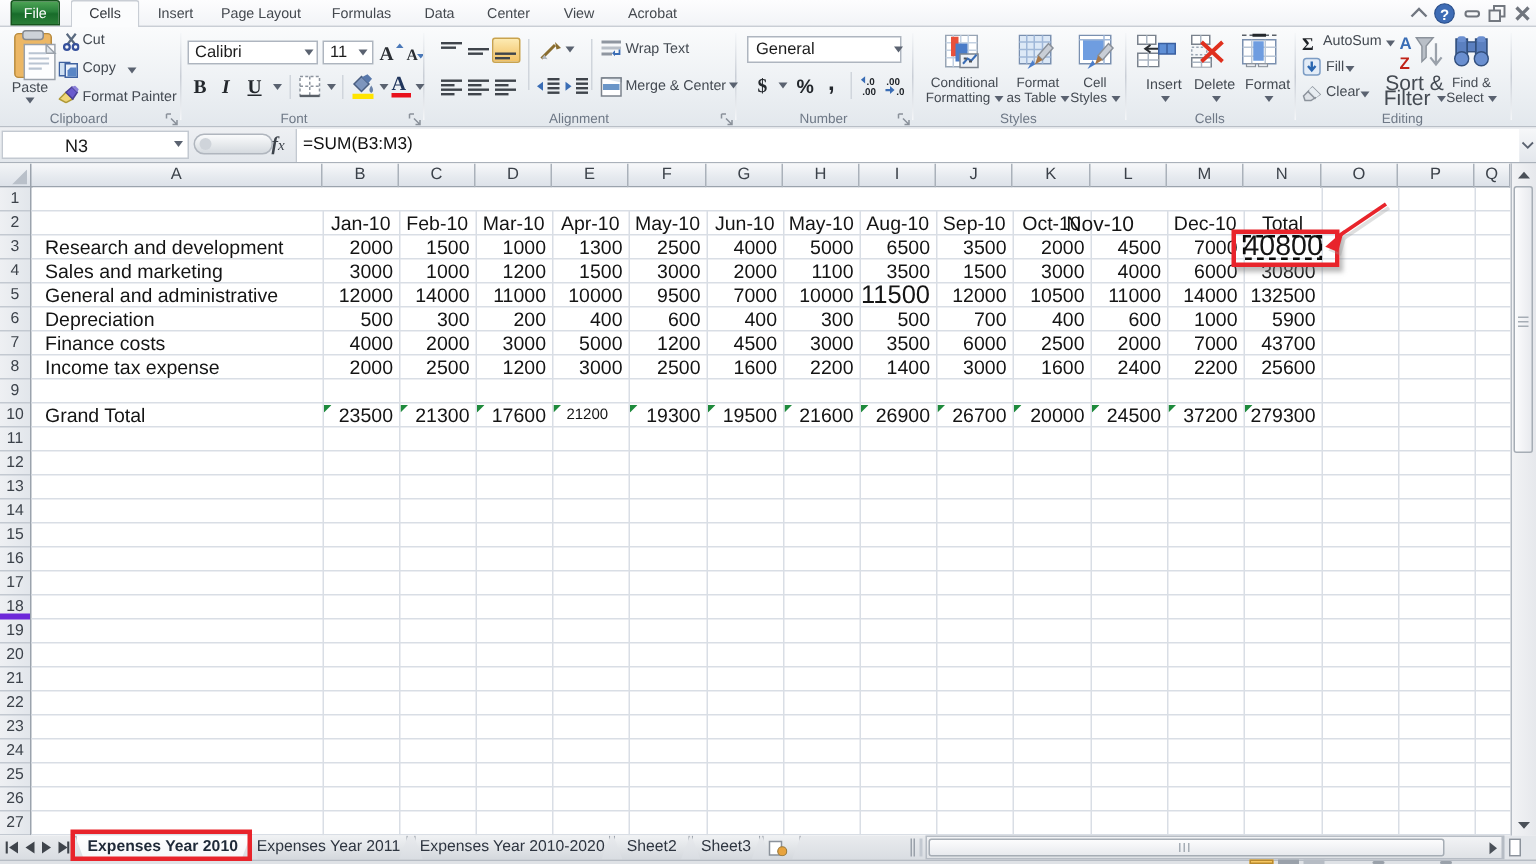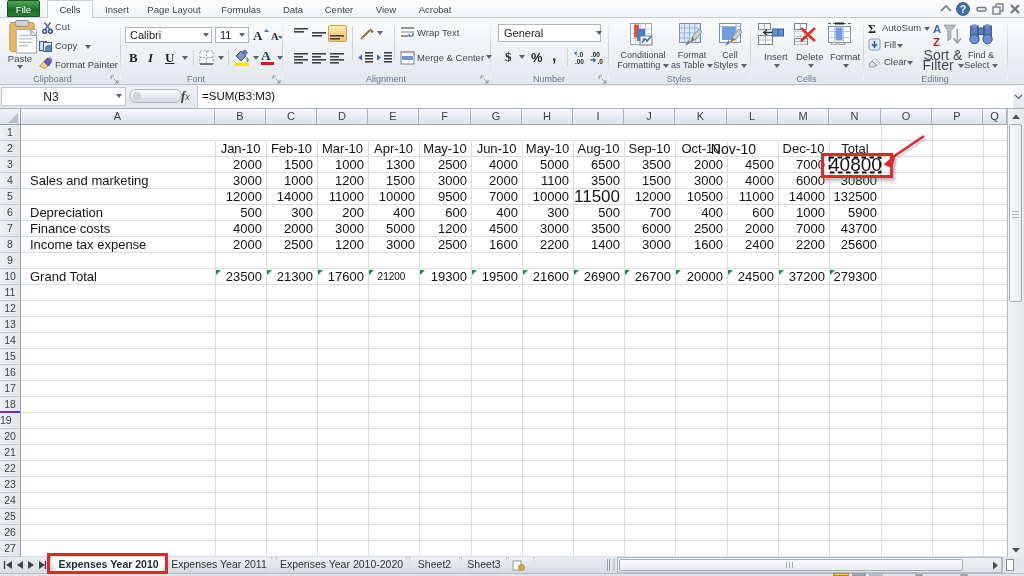--- a/index.html
+++ b/index.html
@@ -345,22 +345,22 @@
 <div class="ab" style="left:0;top:128px;width:20px;height:16px;border-bottom:1px solid #c3c9d1;font-size:10.5px;color:#3c424a;text-align:center;line-height:15px">8</div>
 <div class="ab" style="left:0;top:144px;width:20px;height:16px;border-bottom:1px solid #c3c9d1;font-size:10.5px;color:#3c424a;text-align:center;line-height:15px">9</div>
 <div class="ab" style="left:0;top:160px;width:20px;height:16px;border-bottom:1px solid #c3c9d1;font-size:10.5px;color:#3c424a;text-align:center;line-height:15px">10</div>
 <div class="ab" style="left:0;top:176px;width:20px;height:16px;border-bottom:1px solid #c3c9d1;font-size:10.5px;color:#3c424a;text-align:center;line-height:15px">11</div>
 <div class="ab" style="left:0;top:192px;width:20px;height:16px;border-bottom:1px solid #c3c9d1;font-size:10.5px;color:#3c424a;text-align:center;line-height:15px">12</div>
 <div class="ab" style="left:0;top:208px;width:20px;height:16px;border-bottom:1px solid #c3c9d1;font-size:10.5px;color:#3c424a;text-align:center;line-height:15px">13</div>
 <div class="ab" style="left:0;top:224px;width:20px;height:16px;border-bottom:1px solid #c3c9d1;font-size:10.5px;color:#3c424a;text-align:center;line-height:15px">14</div>
 <div class="ab" style="left:0;top:240px;width:20px;height:16px;border-bottom:1px solid #c3c9d1;font-size:10.5px;color:#3c424a;text-align:center;line-height:15px">15</div>
 <div class="ab" style="left:0;top:256px;width:20px;height:16px;border-bottom:1px solid #c3c9d1;font-size:10.5px;color:#3c424a;text-align:center;line-height:15px">16</div>
 <div class="ab" style="left:0;top:272px;width:20px;height:16px;border-bottom:1px solid #c3c9d1;font-size:10.5px;color:#3c424a;text-align:center;line-height:15px">17</div>
-<div class="ab" style="left:0;top:288px;width:20px;height:16px;border-bottom:2px solid #6d28d9;font-size:10.5px;color:#3c424a;text-align:center;line-height:15px">18</div>
-<div class="ab" style="left:0;top:304px;width:20px;height:16px;border-bottom:1px solid #c3c9d1;font-size:10.5px;color:#3c424a;line-height:15px">19</div>
+<div class="ab" style="left:0;top:288px;width:20px;height:16px;border-bottom:4px solid #6d28d9;font-size:10.5px;color:#3c424a;text-align:center;line-height:15px">18</div>
+<div class="ab" style="left:0;top:304px;width:20px;height:16px;border-bottom:1px solid #c3c9d1;font-size:10.5px;color:#3c424a;text-align:center;line-height:15px">19</div>
 <div class="ab" style="left:0;top:320px;width:20px;height:16px;border-bottom:1px solid #c3c9d1;font-size:10.5px;color:#3c424a;text-align:center;line-height:15px">20</div>
 <div class="ab" style="left:0;top:336px;width:20px;height:16px;border-bottom:1px solid #c3c9d1;font-size:10.5px;color:#3c424a;text-align:center;line-height:15px">21</div>
 <div class="ab" style="left:0;top:352px;width:20px;height:16px;border-bottom:1px solid #c3c9d1;font-size:10.5px;color:#3c424a;text-align:center;line-height:15px">22</div>
 <div class="ab" style="left:0;top:368px;width:20px;height:16px;border-bottom:1px solid #c3c9d1;font-size:10.5px;color:#3c424a;text-align:center;line-height:15px">23</div>
 <div class="ab" style="left:0;top:384px;width:20px;height:16px;border-bottom:1px solid #c3c9d1;font-size:10.5px;color:#3c424a;text-align:center;line-height:15px">24</div>
 <div class="ab" style="left:0;top:400px;width:20px;height:16px;border-bottom:1px solid #c3c9d1;font-size:10.5px;color:#3c424a;text-align:center;line-height:15px">25</div>
 <div class="ab" style="left:0;top:416px;width:20px;height:16px;border-bottom:1px solid #c3c9d1;font-size:10.5px;color:#3c424a;text-align:center;line-height:15px">26</div>
 <div class="ab" style="left:0;top:432px;width:20px;height:16px;border-bottom:1px solid #c3c9d1;font-size:10.5px;color:#3c424a;text-align:center;line-height:15px">27</div>
 <div class="ab" style="left:21px;top:31px;width:986px;height:1px;background:#d9dee5"></div>
 <div class="ab" style="left:21px;top:47px;width:986px;height:1px;background:#d9dee5"></div>
@@ -414,20 +414,21 @@
 <div class="ab num" style="left:368px;top:141px;width:51px;height:16px;font-size:13px;text-align:center;line-height:16px">Apr-10</div>
 <div class="ab num" style="left:419px;top:141px;width:52px;height:16px;font-size:13px;text-align:center;line-height:16px">May-10</div>
 <div class="ab num" style="left:471px;top:141px;width:51px;height:16px;font-size:13px;text-align:center;line-height:16px">Jun-10</div>
 <div class="ab num" style="left:522px;top:141px;width:51px;height:16px;font-size:13px;text-align:center;line-height:16px">May-10</div>
 <div class="ab num" style="left:573px;top:141px;width:51px;height:16px;font-size:13px;text-align:center;line-height:16px">Aug-10</div>
 <div class="ab num" style="left:624px;top:141px;width:51px;height:16px;font-size:13px;text-align:center;line-height:16px">Sep-10</div>
 <div class="ab num" style="left:675px;top:141px;width:52px;height:16px;font-size:13px;text-align:center;line-height:16px">Oct-10</div>
 <div class="ab num" style="left:705px;top:141px;width:51px;height:16px;font-size:14px;text-align:right;line-height:16px">Nov-10</div>
 <div class="ab num" style="left:778px;top:141px;width:51px;height:16px;font-size:13px;text-align:center;line-height:16px">Dec-10</div>
 <div class="ab num" style="left:829px;top:141px;width:52px;height:16px;font-size:13px;text-align:center;line-height:16px">Total</div>
+<div class="ab num" style="left:30px;top:157px;height:16px;font-size:13px;line-height:16px">Research and development</div>
 <div class="ab num" style="left:215px;top:157px;width:47px;height:16px;font-size:13px;text-align:right;line-height:16px">2000</div>
 <div class="ab num" style="left:266px;top:157px;width:47px;height:16px;font-size:13px;text-align:right;line-height:16px">1500</div>
 <div class="ab num" style="left:317px;top:157px;width:47px;height:16px;font-size:13px;text-align:right;line-height:16px">1000</div>
 <div class="ab num" style="left:368px;top:157px;width:47px;height:16px;font-size:13px;text-align:right;line-height:16px">1300</div>
 <div class="ab num" style="left:419px;top:157px;width:48px;height:16px;font-size:13px;text-align:right;line-height:16px">2500</div>
 <div class="ab num" style="left:471px;top:157px;width:47px;height:16px;font-size:13px;text-align:right;line-height:16px">4000</div>
 <div class="ab num" style="left:522px;top:157px;width:47px;height:16px;font-size:13px;text-align:right;line-height:16px">5000</div>
 <div class="ab num" style="left:573px;top:157px;width:47px;height:16px;font-size:13px;text-align:right;line-height:16px">6500</div>
 <div class="ab num" style="left:624px;top:157px;width:47px;height:16px;font-size:13px;text-align:right;line-height:16px">3500</div>
 <div class="ab num" style="left:675px;top:157px;width:48px;height:16px;font-size:13px;text-align:right;line-height:16px">2000</div>
@@ -441,20 +442,21 @@
 <div class="ab num" style="left:368px;top:173px;width:47px;height:16px;font-size:13px;text-align:right;line-height:16px">1500</div>
 <div class="ab num" style="left:419px;top:173px;width:48px;height:16px;font-size:13px;text-align:right;line-height:16px">3000</div>
 <div class="ab num" style="left:471px;top:173px;width:47px;height:16px;font-size:13px;text-align:right;line-height:16px">2000</div>
 <div class="ab num" style="left:522px;top:173px;width:47px;height:16px;font-size:13px;text-align:right;line-height:16px">1100</div>
 <div class="ab num" style="left:573px;top:173px;width:47px;height:16px;font-size:13px;text-align:right;line-height:16px">3500</div>
 <div class="ab num" style="left:624px;top:173px;width:47px;height:16px;font-size:13px;text-align:right;line-height:16px">1500</div>
 <div class="ab num" style="left:675px;top:173px;width:48px;height:16px;font-size:13px;text-align:right;line-height:16px">3000</div>
 <div class="ab num" style="left:727px;top:173px;width:47px;height:16px;font-size:13px;text-align:right;line-height:16px">4000</div>
 <div class="ab num" style="left:778px;top:173px;width:47px;height:16px;font-size:13px;text-align:right;line-height:16px">6000</div>
 <div class="ab num" style="left:829px;top:173px;width:48px;height:16px;font-size:13px;text-align:right;line-height:16px">30800</div>
+<div class="ab num" style="left:30px;top:189px;height:16px;font-size:13px;line-height:16px">General and administrative</div>
 <div class="ab num" style="left:215px;top:189px;width:47px;height:16px;font-size:13px;text-align:right;line-height:16px">12000</div>
 <div class="ab num" style="left:266px;top:189px;width:47px;height:16px;font-size:13px;text-align:right;line-height:16px">14000</div>
 <div class="ab num" style="left:317px;top:189px;width:47px;height:16px;font-size:13px;text-align:right;line-height:16px">11000</div>
 <div class="ab num" style="left:368px;top:189px;width:47px;height:16px;font-size:13px;text-align:right;line-height:16px">10000</div>
 <div class="ab num" style="left:419px;top:189px;width:48px;height:16px;font-size:13px;text-align:right;line-height:16px">9500</div>
 <div class="ab num" style="left:471px;top:189px;width:47px;height:16px;font-size:13px;text-align:right;line-height:16px">7000</div>
 <div class="ab num" style="left:522px;top:189px;width:47px;height:16px;font-size:13px;text-align:right;line-height:16px">10000</div>
 <div class="ab num" style="left:573px;top:189px;width:47px;height:16px;font-size:17px;text-align:right;line-height:16px">11500</div>
 <div class="ab num" style="left:624px;top:189px;width:47px;height:16px;font-size:13px;text-align:right;line-height:16px">12000</div>
 <div class="ab num" style="left:675px;top:189px;width:48px;height:16px;font-size:13px;text-align:right;line-height:16px">10500</div>

